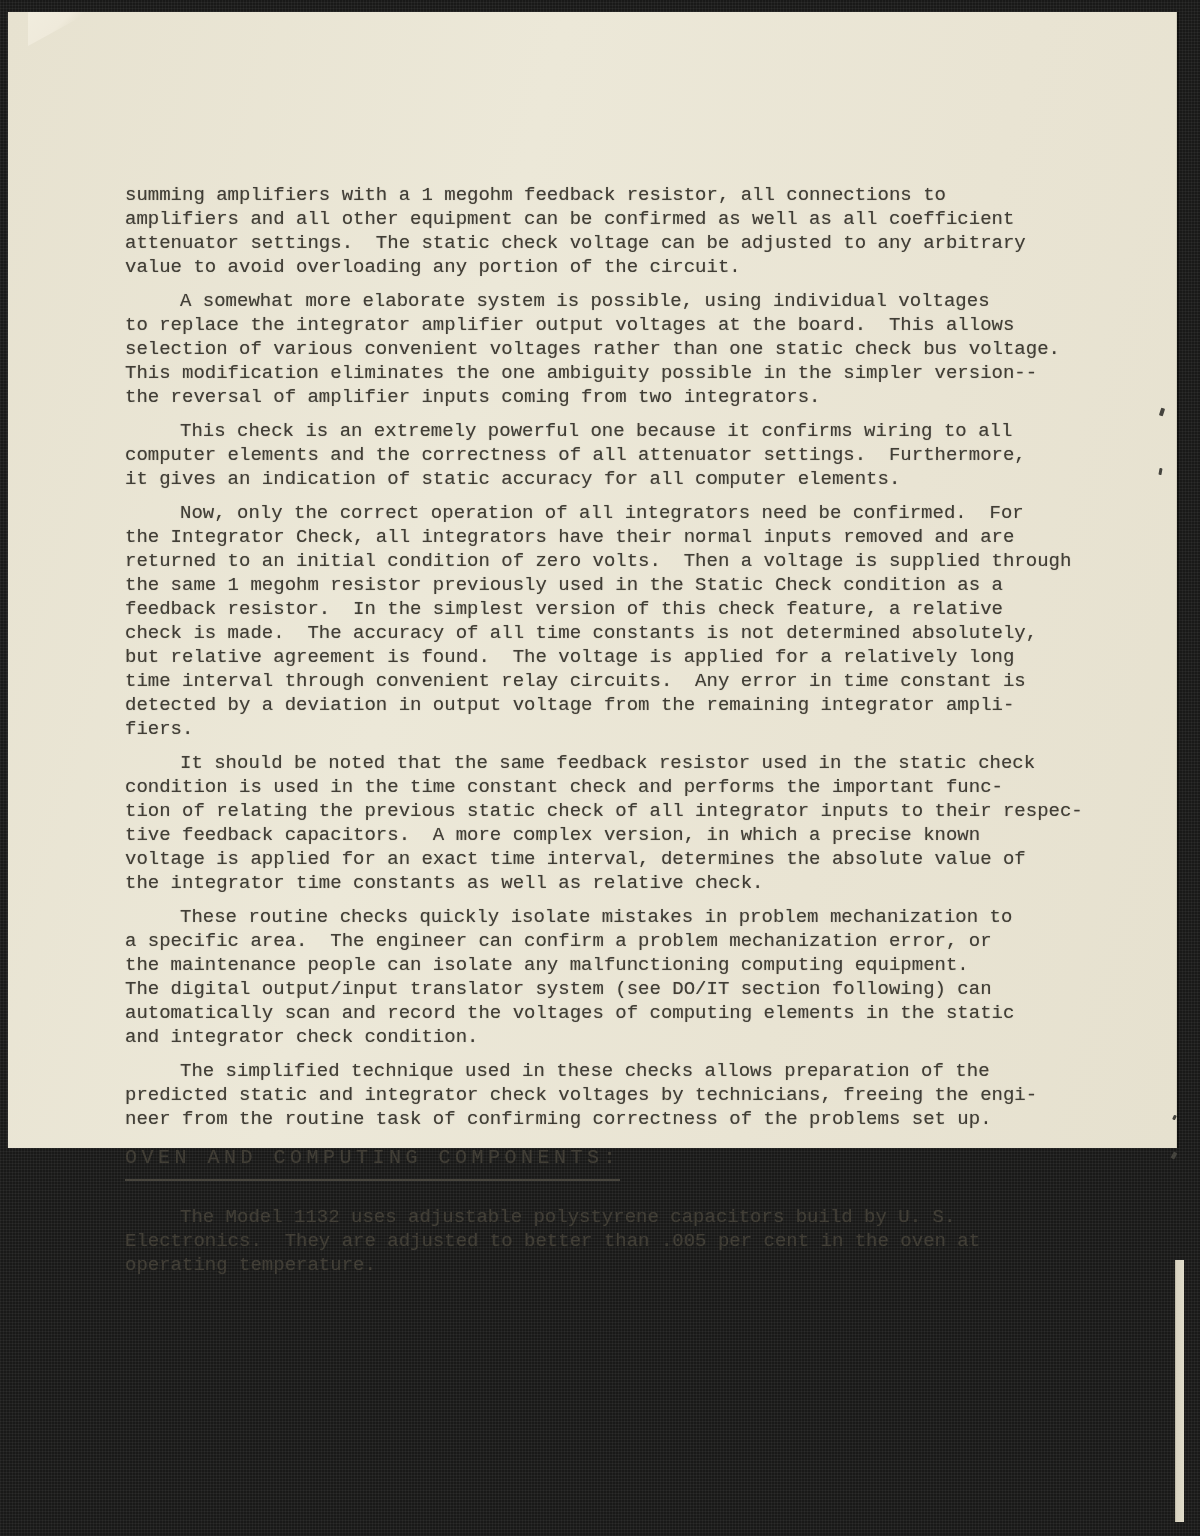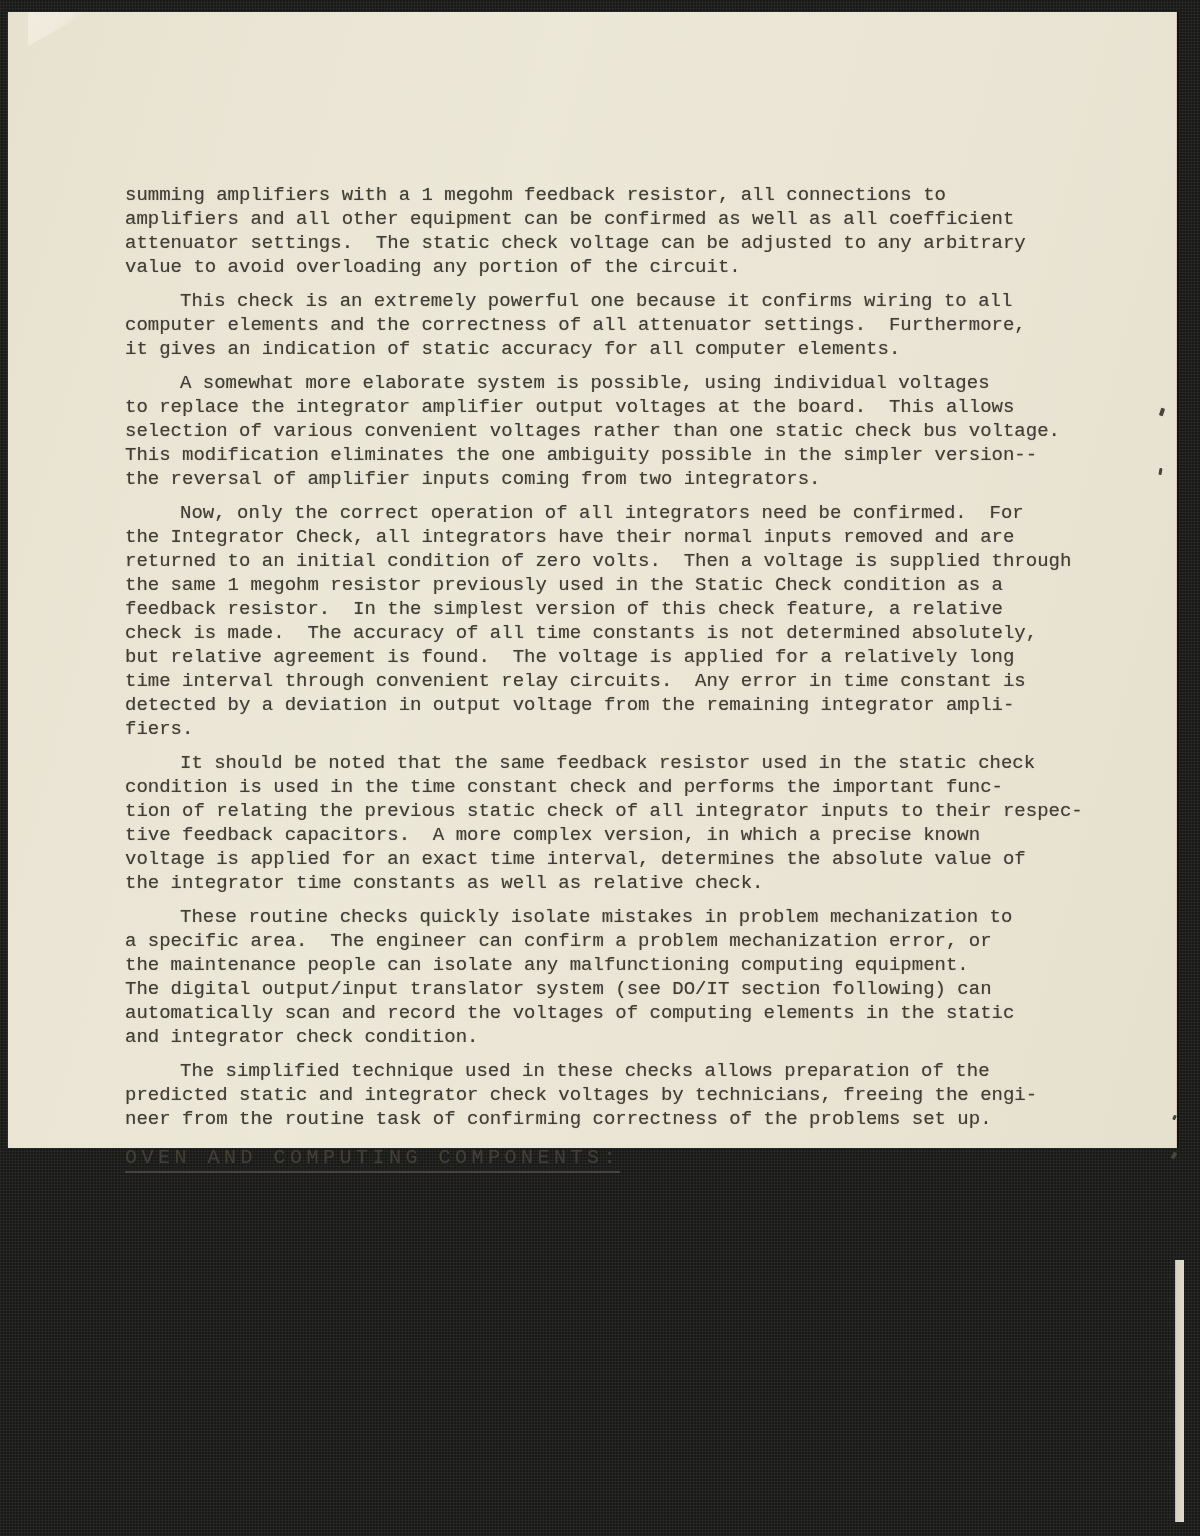--- a/index.html
+++ b/index.html
@@ -59,21 +59,21 @@
   .heading {
     margin: 14px 0 24px 0;
     font-size: 20px;
     font-weight: normal;
     line-height: 26px;
     letter-spacing: 4.5px;
   }
   .heading-text {
     display: inline-block;
     border-bottom: 2px solid #47443c;
-    padding-bottom: 0;
+    padding-bottom: 8px;
   }
   .sheet-edge {
     position: absolute;
     right: -8px;
     top: 1248px;
     width: 8px;
     height: 262px;
     background: linear-gradient(90deg, #d8d3c1, #e2ddcb);
     border-left: 1px solid #c4bfad;
   }
@@ -91,28 +91,28 @@
 <body>
 
 <div class="paper">
   <div class="corner-fold"></div>
 
   <div class="content">
     <p class="para">summing amplifiers with a 1 megohm feedback resistor, all connections to
 amplifiers and all other equipment can be confirmed as well as all coefficient
 attenuator settings.  The static check voltage can be adjusted to any arbitrary
 value to avoid overloading any portion of the circuit.</p>
-    <p class="para indent">This check is an extremely powerful one because it confirms wiring to all
-computer elements and the correctness of all attenuator settings.  Furthermore,
-it gives an indication of static accuracy for all computer elements.</p>
     <p class="para indent">A somewhat more elaborate system is possible, using individual voltages
 to replace the integrator amplifier output voltages at the board.  This allows
 selection of various convenient voltages rather than one static check bus voltage.
 This modification eliminates the one ambiguity possible in the simpler version--
 the reversal of amplifier inputs coming from two integrators.</p>
+    <p class="para indent">This check is an extremely powerful one because it confirms wiring to all
+computer elements and the correctness of all attenuator settings.  Furthermore,
+it gives an indication of static accuracy for all computer elements.</p>
     <p class="para indent">Now, only the correct operation of all integrators need be confirmed.  For
 the Integrator Check, all integrators have their normal inputs removed and are
 returned to an initial condition of zero volts.  Then a voltage is supplied through
 the same 1 megohm resistor previously used in the Static Check condition as a
 feedback resistor.  In the simplest version of this check feature, a relative
 check is made.  The accuracy of all time constants is not determined absolutely,
 but relative agreement is found.  The voltage is applied for a relatively long
 time interval through convenient relay circuits.  Any error in time constant is
 detected by a deviation in output voltage from the remaining integrator ampli-
 fiers.</p>
@@ -129,20 +129,23 @@
 automatically scan and record the voltages of computing elements in the static
 and integrator check condition.</p>
     <p class="para indent">The simplified technique used in these checks allows preparation of the
 predicted static and integrator check voltages by technicians, freeing the engi-
 neer from the routine task of confirming correctness of the problems set up.</p>
 
     <h2 class="heading">
       <span class="heading-text">OVEN AND COMPUTING COMPONENTS:</span>
     </h2>
 
+    <p class="para indent">The Model 1132 uses adjustable polystyrene capacitors build by U. S.
+Electronics.  They are adjusted to better than .005 per cent in the oven at
+operating temperature.</p>
   </div>
 
   <div class="speck s1"></div>
   <div class="speck s2"></div>
   <div class="speck s3"></div>
   <div class="speck s4"></div>
 
   <div class="sheet-edge"></div>
 </div>
 

